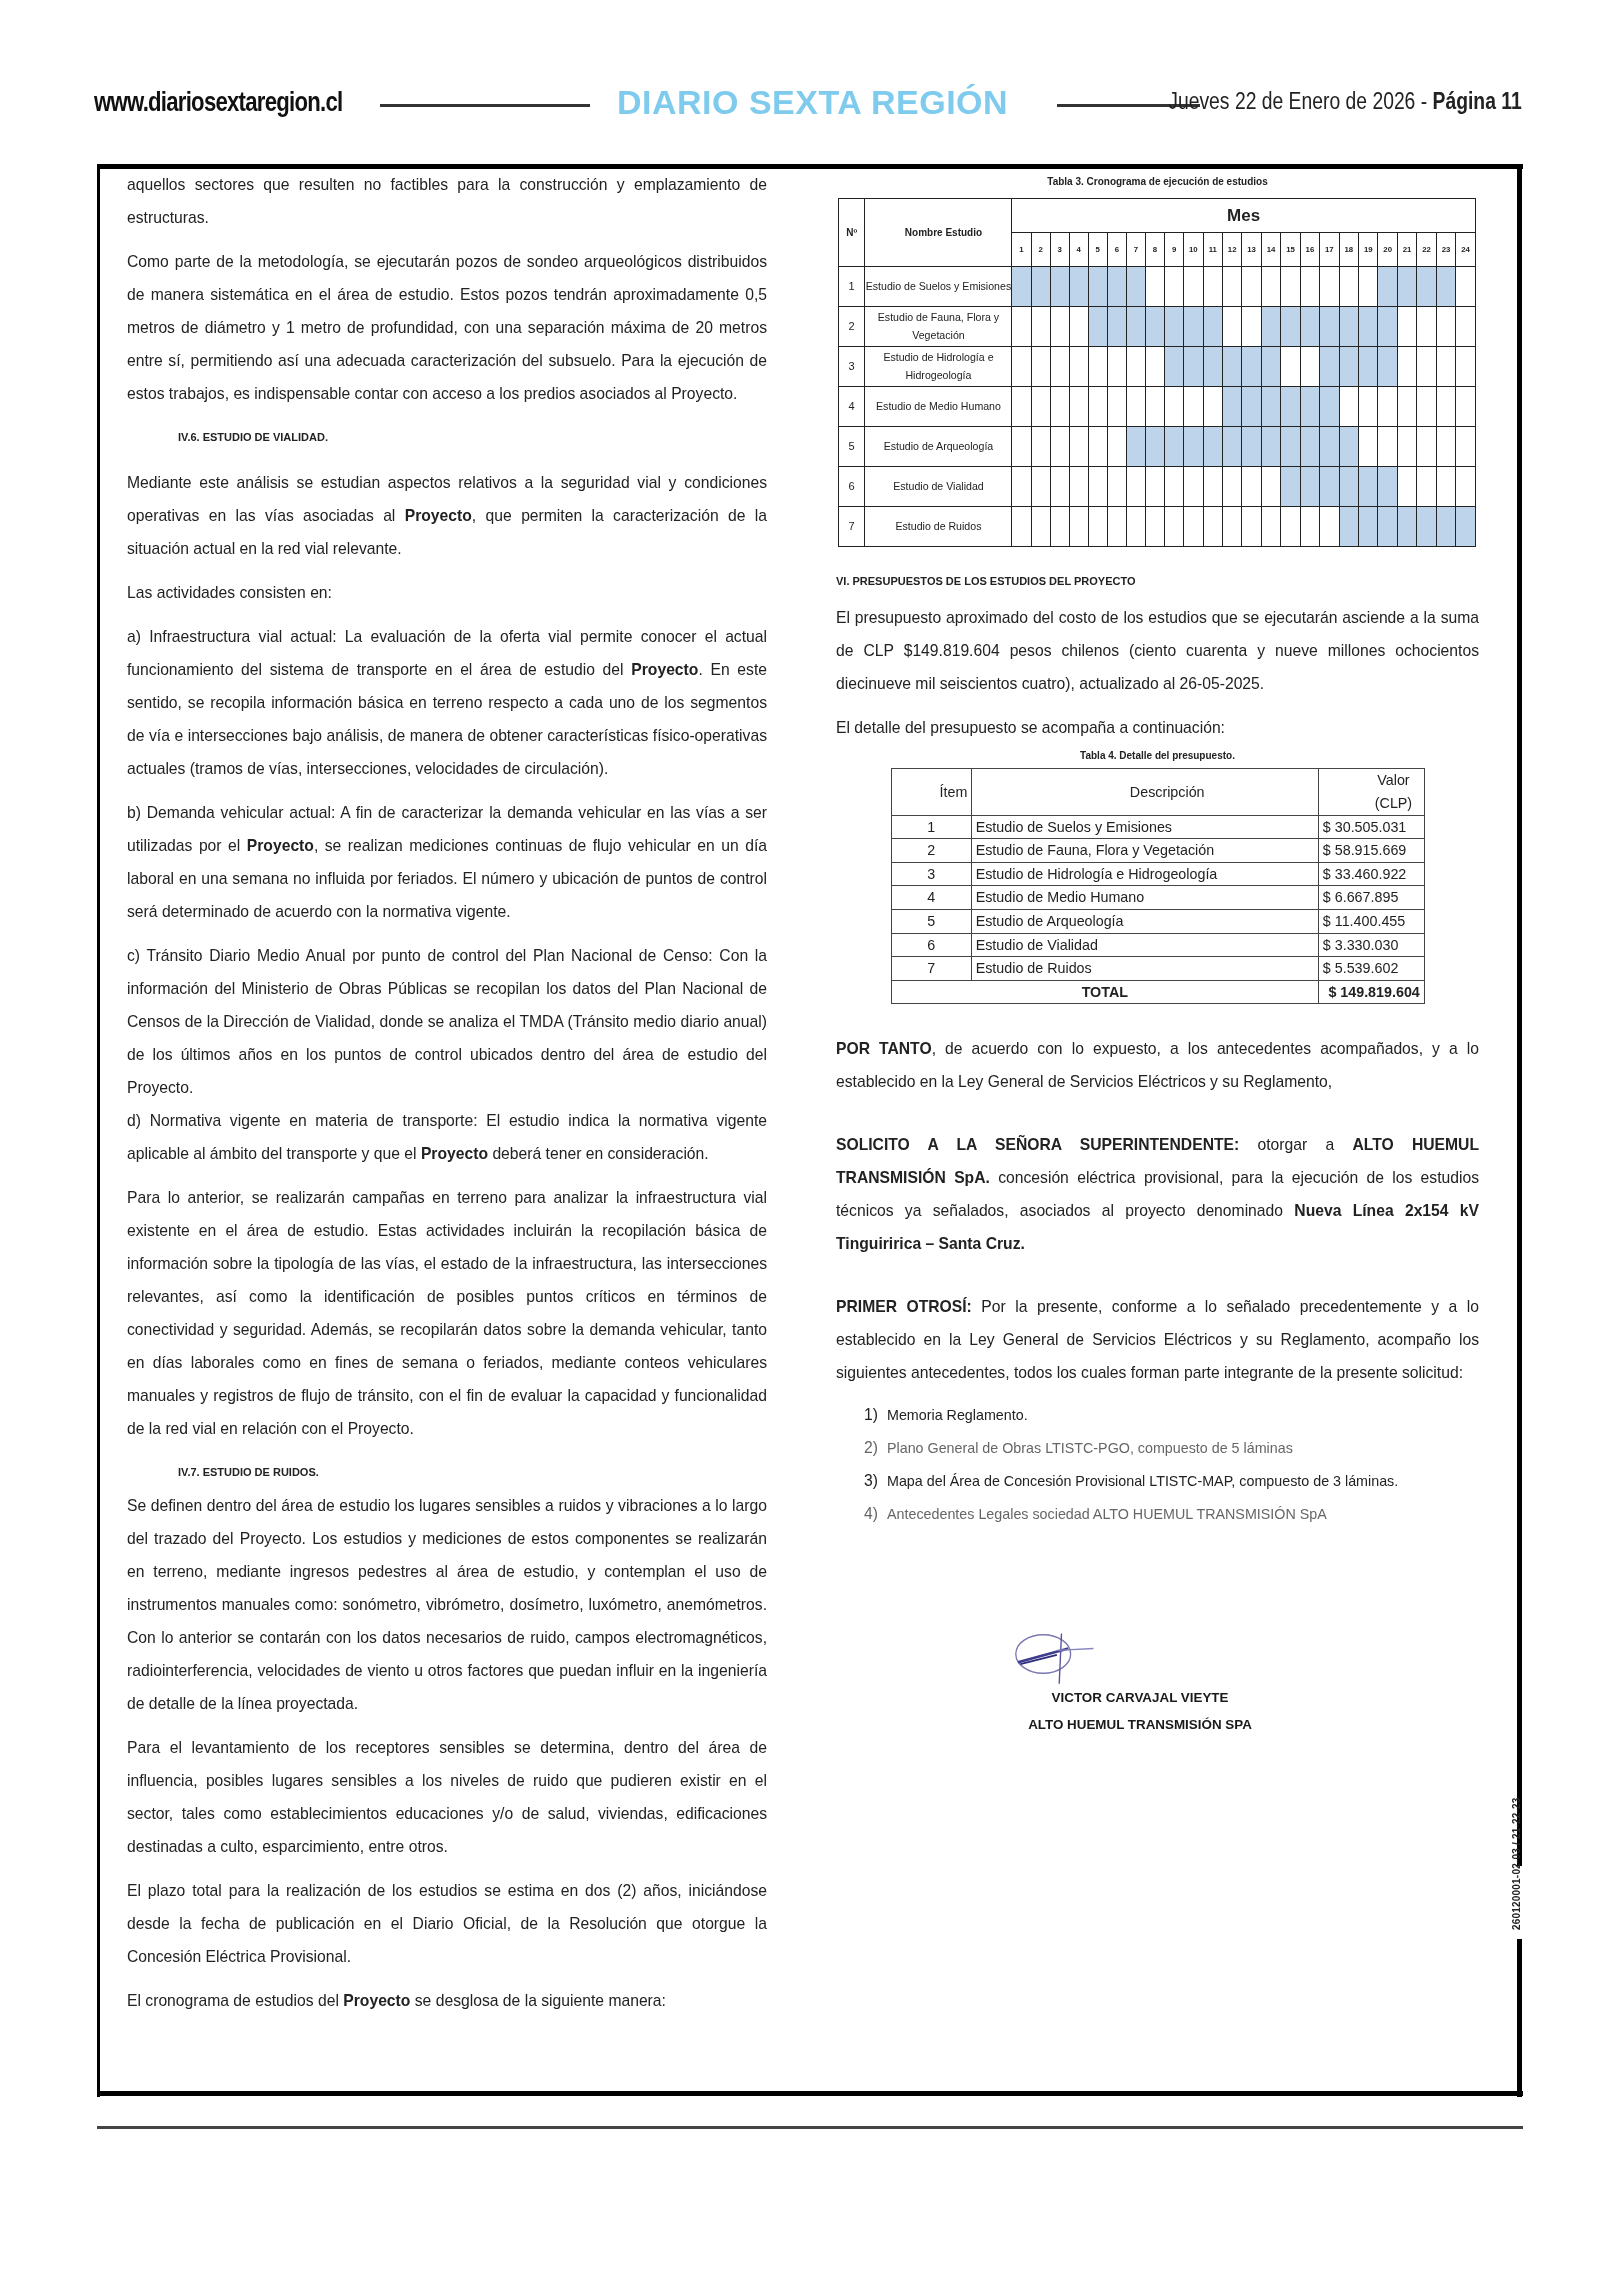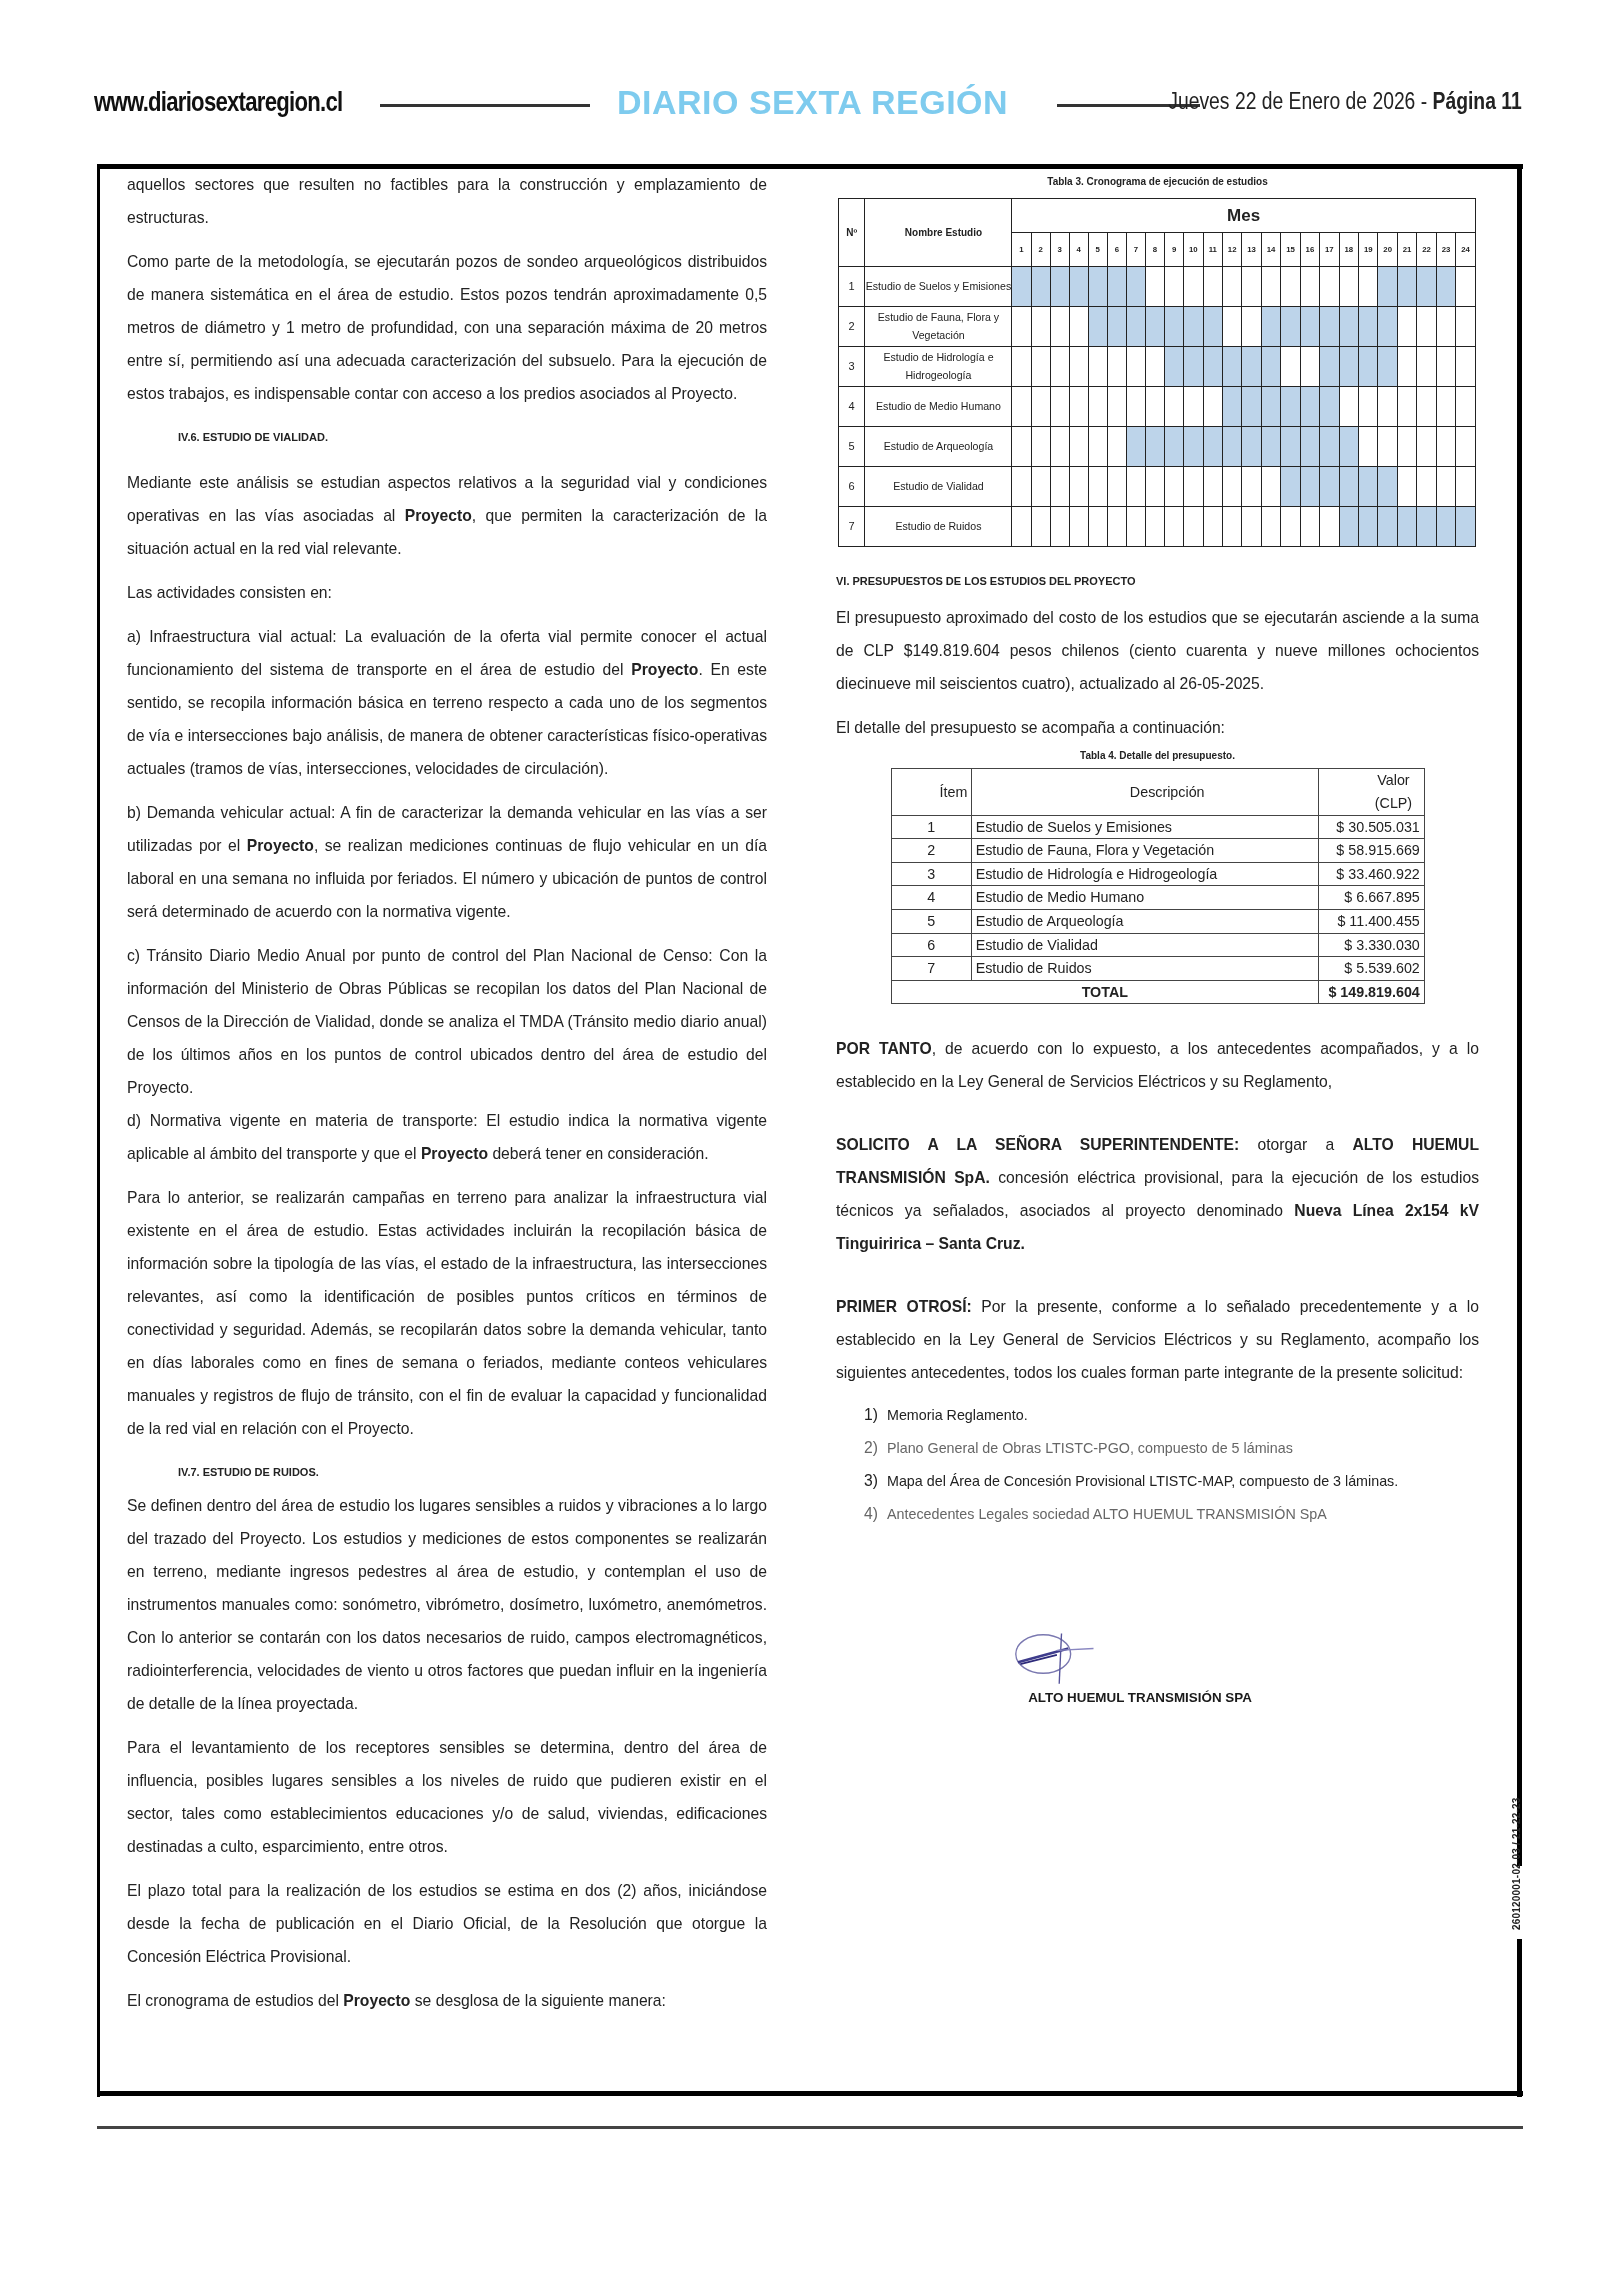--- a/index.html
+++ b/index.html
@@ -45,21 +45,21 @@
   table.gantt .mn { height:18.4px; font-size:7.8px; width:19.3px; }
   table.gantt td.name { font-size:10.6px; line-height:17.5px; height:39px; }
   table.gantt td.num { font-size:11px; }
   table.gantt td.cell { width:19.3px; }
   table.gantt td.cell.on { background:#bdd4ea; }
 
   table.budget { border-collapse:collapse; margin:0 auto; width:534px; font-size:14.3px; }
   table.budget td, table.budget th { border:1.4px solid #444; line-height:22.6px; padding:0 3.7px; }
   table.budget th { font-weight:normal; text-align:center;padding-left:48px; }
   table.budget td.i { text-align:center; width:41px; }
-  table.budget td.v { text-align:right; width:97px; }
+  table.budget td.v { width:97px; }
   table.budget tr.tot td { font-weight:bold; text-align:center; }
   table.budget tr.tot td.v { text-align:right; }
 
   ol.annex { list-style:none; padding-left:28px; margin:4.6px 0 0 0; }
   ol.annex li { margin:0 0 2.8px 0; line-height:30px; font-size:14.3px; }
   ol.annex li .n { display:inline-block; width:23px; font-size:15.7px; }
   ol.annex li.grey { color:#666; }
 
   .sig { position:absolute; left:1011px; top:1622px; width:101px; height:64px; }
   .signame { position:absolute; left:836px; top:1684px; width:608px; text-align:center; font-weight:bold;
@@ -407,15 +407,16 @@
 </div>
 
 <svg class="sig" viewBox="0 0 220 140">
   <ellipse cx="70" cy="70" rx="60" ry="42" fill="none" stroke="#7a78b0" stroke-width="3"></ellipse>
   <path d="M15 88 L125 58" stroke="#3e3c8c" stroke-width="6" fill="none"></path>
   <path d="M20 92 L100 72" stroke="#2d2a7a" stroke-width="4" fill="none"></path>
   <path d="M110 25 L105 135" stroke="#55539a" stroke-width="3" fill="none"></path>
   <path d="M100 62 L180 58" stroke="#8886c0" stroke-width="3" fill="none"></path>
 </svg>
 <div class="signame">
+  <div>VICTOR CARVAJAL VIEYTE</div>
   <div>ALTO HUEMUL TRANSMISIÓN SPA</div>
 </div>
 
 
 </body></html>

